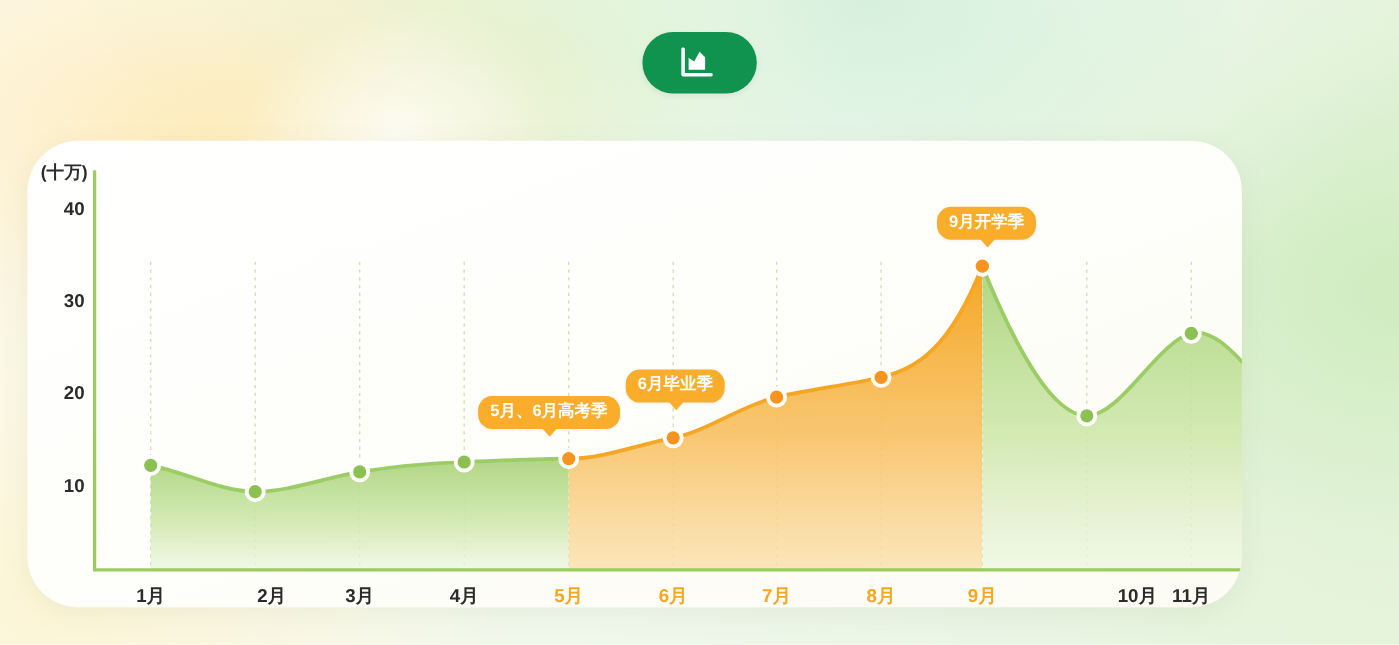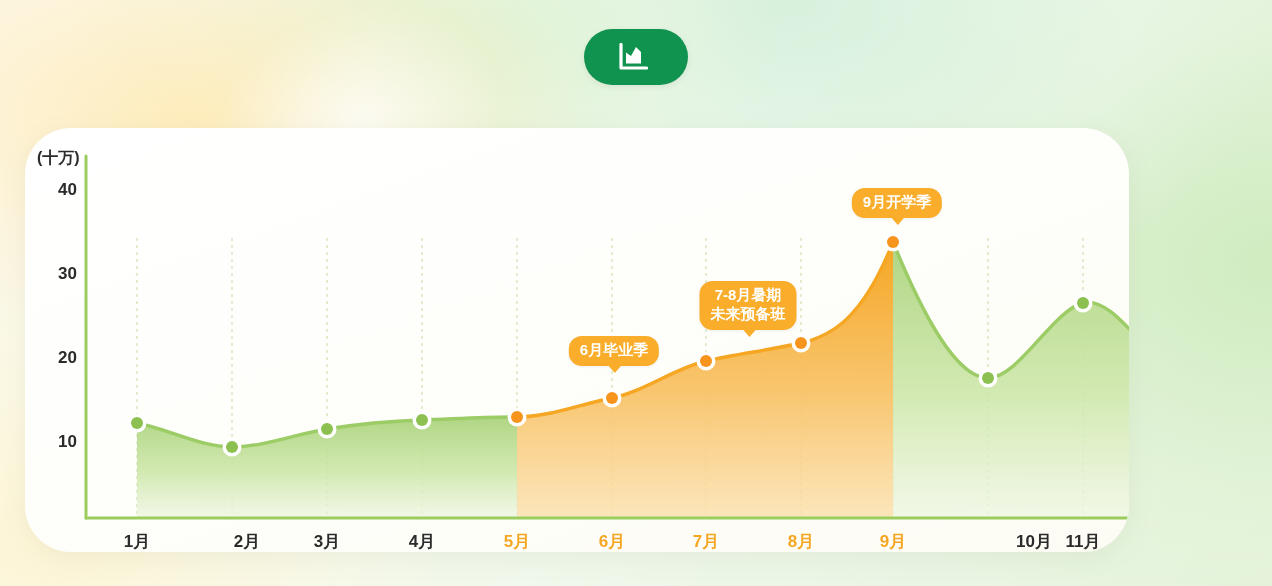--- a/index.html
+++ b/index.html
@@ -256,19 +256,16 @@
   <span class="xlabel" style="left:397px; top:405px;">4月</span>
   <span class="xlabel hl" style="left:492px; top:405px;">5月</span>
   <span class="xlabel hl" style="left:587px; top:405px;">6月</span>
   <span class="xlabel hl" style="left:681px; top:405px;">7月</span>
   <span class="xlabel hl" style="left:776px; top:405px;">8月</span>
   <span class="xlabel hl" style="left:868px; top:405px;">9月</span>
   <span class="xlabel" style="left:1009px; top:405px;">10月</span>
   <span class="xlabel" style="left:1058px; top:405px;">11月</span>
   <span class="xlabel" style="left:1153px; top:405px;">12月</span>
 
+  <div class="callout" style="left:474px; top:232px;">5月、6月高考季</div>
   <div class="callout" style="left:589px; top:208px;">6月毕业季</div>
-  <div class="callout two-line" style="left:723px; top:153px;">
-    <div>7-8月暑期</div>
-    <div>未来预备班</div>
-  </div>
   <div class="callout" style="left:872px; top:60px;">9月开学季</div>
 </div>
 
 </body></html>

